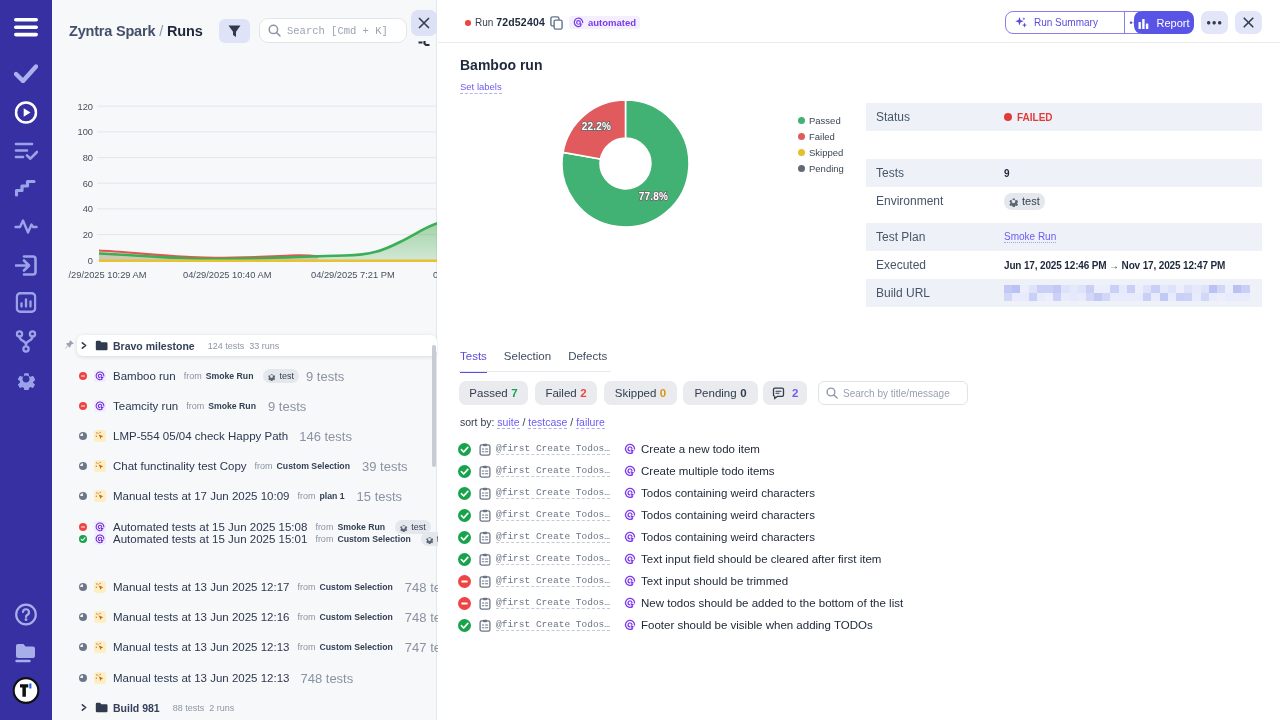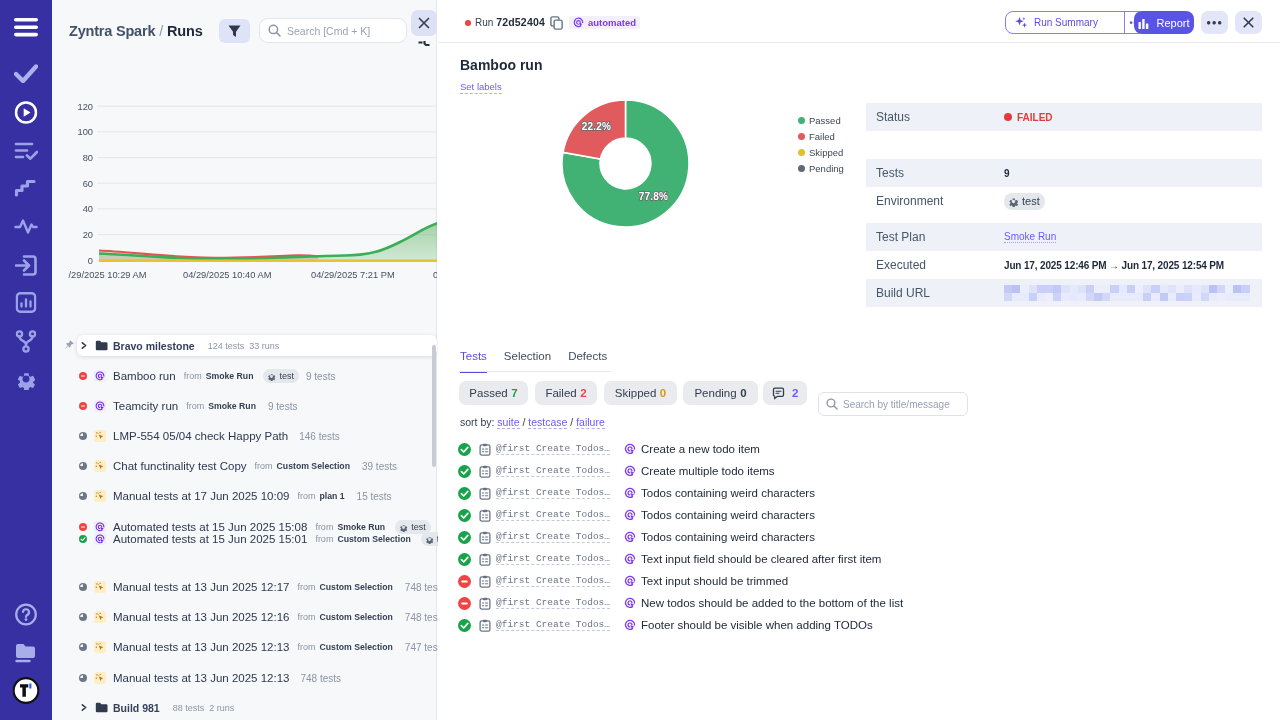--- a/index.html
+++ b/index.html
@@ -9,42 +9,42 @@
 
 #sidebar { position:absolute; left:0; top:0; width:52px; height:720px; background:#3730a3; }
 #sidebar svg { position:absolute; left:50%; transform:translateX(-50%); }
 
 
 #leftpanel { position:absolute; left:52px; top:0; width:385px; height:720px; background:#f7f8fa; border-right:1px solid #e5e7eb; }
 .lp-title { position:absolute; left:17px; top:23px; font-size:14.5px; font-weight:bold; color:#1e293b; letter-spacing:-0.2px; }
 .lp-title .proj { color:#44506a; }
 .lp-title .sep { color:#8b97ad; font-weight:normal; padding:0 4px; }
 .filter-btn { position:absolute; left:167px; top:19px; width:31px; height:24px; background:#dfe3f7; border-radius:6px; display:flex; align-items:center; justify-content:center; }
-.searchbox { position:absolute; left:207px; top:18px; width:148px; height:25px; background:#fff; border:1px solid #e2e6ea; border-radius:9px; display:flex; align-items:center; padding-left:8px; color:#9aa3b4; font-size:10.5px; white-space:nowrap; overflow:hidden; }
+.searchbox { position:absolute; left:207px; top:18px; width:148px; height:25px; background:#fff; border:1px solid #e2e6ea; border-radius:9px; display:flex; align-items:center; padding-left:8px; color:#9aa3b4; font-size:10.5px; white-space:nowrap; overflow:hidden;font-family:Liberation Mono, monospace; }
 .searchbox svg { margin-right:6px; flex:0 0 auto; }
 .closebtn { position:absolute; left:359px; top:10px; width:26px; height:26px; background:#dde1f6; border-radius:7px; display:flex; align-items:center; justify-content:center; z-index:5; }
 .under-close { position:absolute; left:366px; top:33px; width:12px; height:6px; z-index:4; }
 .lp-tabs { position:absolute; left:0; top:62px; width:385px; height:34px; border-bottom:1px solid #ebedf1; }
 .lp-tabs .tab { position:absolute; top:11px; font-size:10.5px; font-weight:500; color:#3e4a5c; }
 
 
 #chart { position:absolute; left:0; top:96px; width:385px; height:190px; }
 
 
 .grouprow { position:absolute; left:25px; width:360px; height:21px; background:#fff; border-radius:6px; box-shadow:0 1px 4px rgba(25,35,60,.14); display:flex; align-items:center; }
 .grouprow .chev { margin:0 0 0 4px; }
 .grouprow .gname { font-size:10.5px; font-weight:bold; color:#35415a; margin-left:5px; }
 .grouprow .gmeta { font-size:9px; color:#8d96a6; margin-left:13px; }
 .runrow { position:absolute; left:18px; width:367px; height:30px; display:flex; align-items:center; }
 .runrow .sicon { margin-left:9px; flex:0 0 auto; }
 .runrow .ticon { margin-left:7px; flex:0 0 auto; }
 .runrow .rname { font-size:11.5px; color:#2c3850; margin-left:7px; white-space:nowrap; }
 .runrow .rfrom { font-size:9px; color:#8a93a3; margin-left:8px; white-space:nowrap; }
 .runrow .rlink { font-size:8.7px; font-weight:bold; color:#333f52; margin-left:4px; white-space:nowrap; }
-.runrow .rtests { font-size:10px; color:#8a93a3; margin-left:12px; white-space:nowrap; }
+.runrow .rtests { font-size:13px; color:#8a93a3; margin-left:12px; white-space:nowrap; }
 .envpill { display:inline-flex; align-items:center; background:#e4e7ec; border-radius:8px; height:14px; padding:0 5px 0 4px; font-size:9px; color:#333f52; margin-left:10px; white-space:nowrap; }
 .envpill svg { margin-right:3px; }
 #lp-scrollbar { position:absolute; left:380px; top:345px; width:4px; height:122px; border-radius:2px; background:#c6cbd4; }
 
 
 #rightpanel { position:absolute; left:438px; top:0; width:842px; height:720px; background:#fff; }
 #topbar { position:absolute; left:0; top:0; width:842px; height:43px; border-bottom:1px solid #e8eaee; }
 .rundot { position:absolute; left:27px; top:20px; width:5.5px; height:5.5px; border-radius:50%; background:#ee4444; }
 .runlabel { position:absolute; left:37px; top:16px; font-size:10px; color:#333f52; }
 .runlabel b { color:#1e293b; font-size:10.5px; letter-spacing:.2px; }
@@ -72,21 +72,21 @@
 
 
 .rtabs { position:absolute; left:22px; top:350px; font-size:11.5px; }
 .rtab { display:inline-block; margin-right:17px; padding-bottom:9px; color:#404c5e; font-weight:500; }
 .rtab.active { color:#5b4be0; border-bottom:2px solid #5b4be0; }
 .rtabs-line { position:absolute; left:21px; top:371px; width:152px; height:1px; background:#e6e8ec; }
 
 
 .pill { position:absolute; top:381px; height:24px; background:#e9ebef; border-radius:7px; display:flex; align-items:center; justify-content:center; font-size:11.5px; color:#323d4e; }
 .pill b { margin-left:3.5px; font-weight:bold; }
-.tsearch { position:absolute; left:380px; top:381px; width:150px; height:24px; background:#fff; border:1px solid #dfe3e8; border-radius:6px; display:flex; align-items:center; padding-left:7px; font-size:10px; color:#98a1b2; white-space:nowrap; overflow:hidden;margin-top:11px; }
+.tsearch { position:absolute; left:380px; top:381px; width:150px; height:24px; background:#fff; border:1px solid #dfe3e8; border-radius:6px; display:flex; align-items:center; padding-left:7px; font-size:10px; color:#98a1b2; white-space:nowrap; overflow:hidden; }
 .tsearch svg { margin-right:5px; flex:0 0 auto; }
 .sortby { position:absolute; left:22px; top:416px; font-size:10.5px; color:#323d4e; }
 .sortby a { color:#6b5bf5; border-bottom:1px dashed #b4a9f6; }
 
 
 .trow { position:absolute; left:20px; height:22px; display:flex; align-items:center; }
 .trow .mono { font-family:"Liberation Mono", monospace; font-size:9.5px; color:#6b7486; border-bottom:1px dashed #c3cad4; margin-left:5px; white-space:nowrap; }
 .trow .ttl { font-size:11.5px; font-weight:500; color:#212b3b; margin-left:4px; white-space:nowrap; }
 .trow .clip { margin-left:8px; }
 .trow .aico { margin-left:13px; }
@@ -594,21 +594,21 @@
         </div>
       </div>
     <div class="drow bg" style="top:223px">
         <div class="dlabel">Test Plan</div>
         <div class="dval">
           <span class="link-p">Smoke Run</span>
         </div>
       </div>
     <div class="drow" style="top:251px">
         <div class="dlabel">Executed</div>
-        <div class="dval" style="letter-spacing:-0.15px">Jun 17, 2025 12:46 PM → Jun 17, 2025 12:54 PM</div>
+        <div class="dval" style="letter-spacing:-0.15px">Jun 17, 2025 12:46 PM → Nov 17, 2025 12:47 PM</div>
       </div>
     <div class="drow bg" style="top:279px">
         <div class="dlabel">Build URL</div>
         <div class="dval">
           <span style="display:inline-grid;grid-template-columns:repeat(30,8.2px);grid-auto-rows:8px;">
             <i style="background:#c2c9f5"></i>
             <i style="background:#bac1f3"></i>
             <i style="background:#eceefc"></i>
             <i style="background:#dfe3fa"></i>
             <i style="background:#c9cff6"></i>

